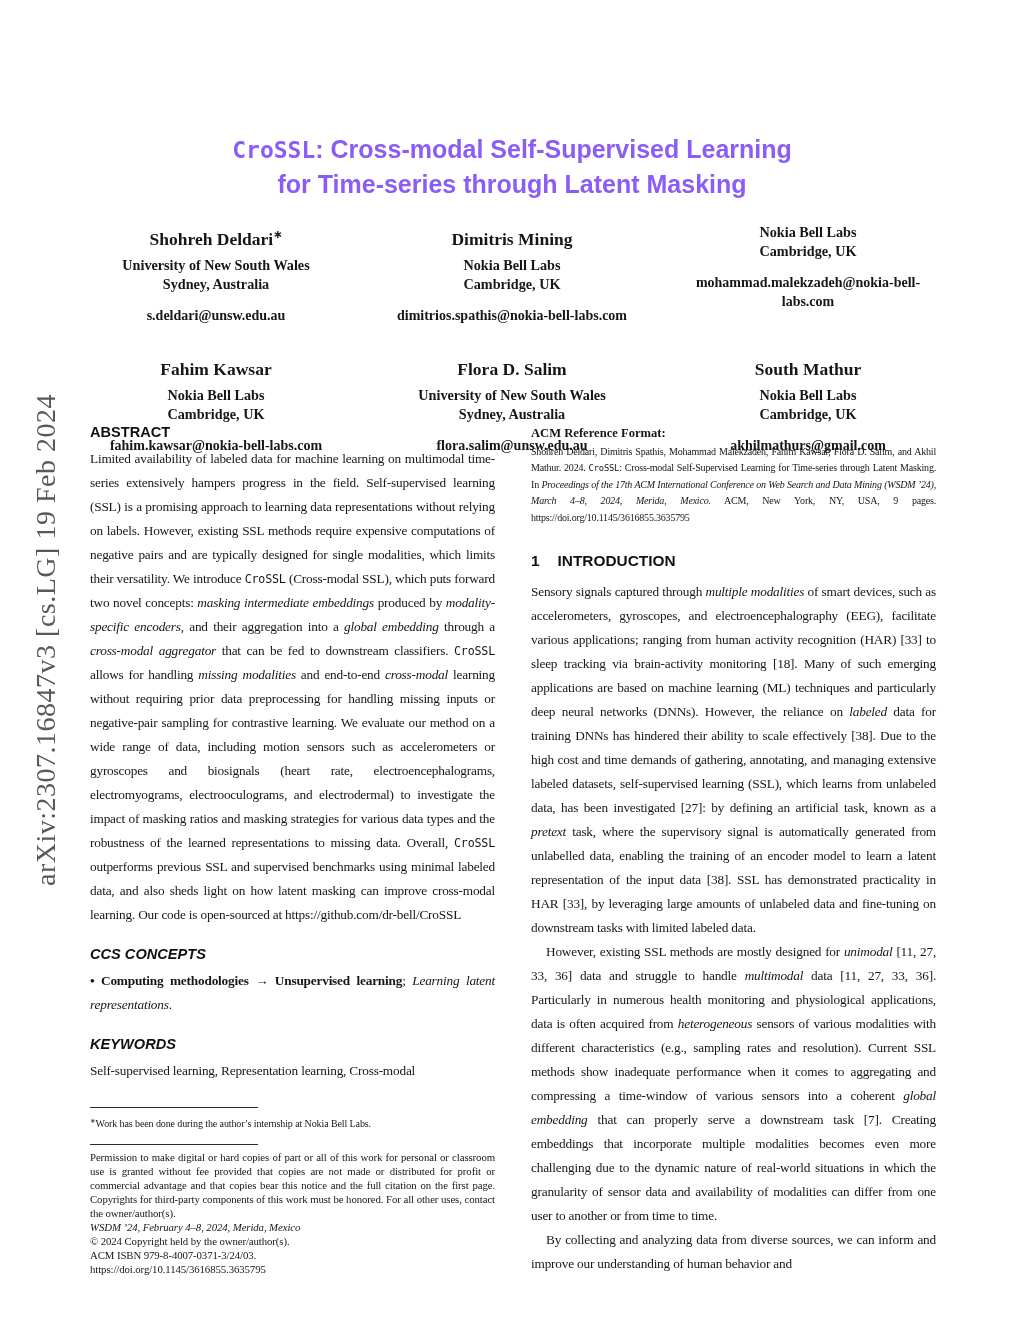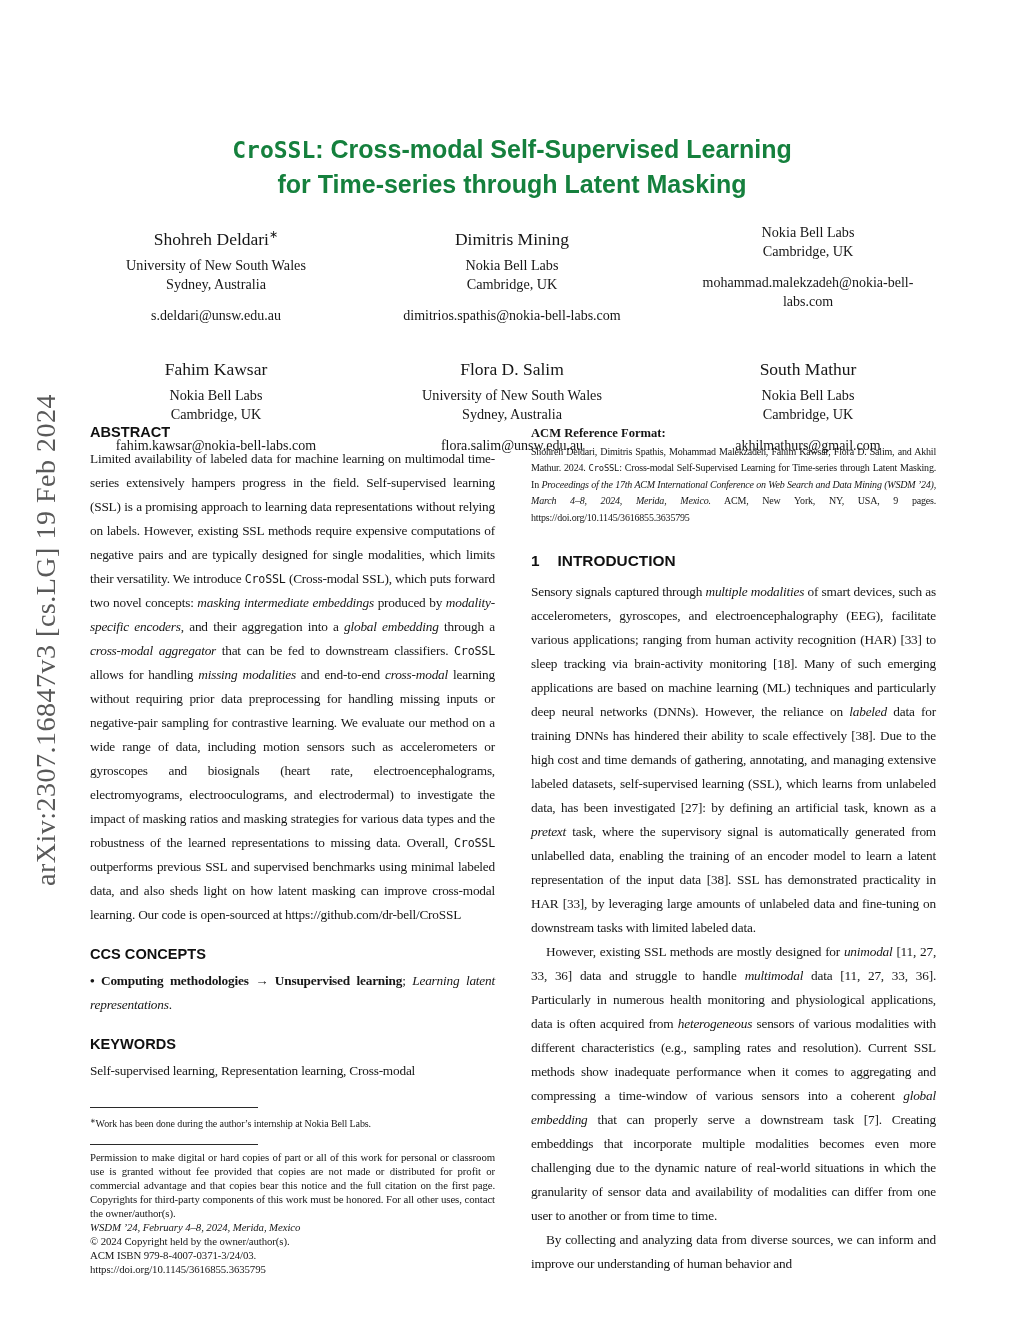--- a/index.html
+++ b/index.html
@@ -26,31 +26,32 @@
     letter-spacing: 0.5px;
   }
   
   .title-block { padding-top: 132px; text-align: center; }
   .title {
     margin: 0;
     font-family: "Liberation Sans", sans-serif;
     font-weight: bold;
     font-size: 25px;
     line-height: 34px;
-    color: #15803d;
+    color: #8b5cf6;
   }
   .title .run-tt { font-size: 23px; }
   
   .authors {
     width: 880px;
     margin: 22px auto 0;
     display: grid;
     grid-template-columns: 1fr 1fr 1fr;
     row-gap: 16px;
     column-gap: 8px;
+    font-weight: bold;
   }
   .author { text-align: center; }
   .author-name { font-size: 17.5px; line-height: 22px; margin-bottom: 6px; }
   .author-note { font-size: 11px; }
   .author-line { font-size: 14.2px; line-height: 19px; }
   .author-email { font-size: 14px; line-height: 19px; max-width: 232px; margin: 12px auto; }
   
   .columns {
     position: absolute;
     top: 424px;
@@ -62,21 +63,21 @@
   .col { width: 405px; }
   .col-left { display: flex; flex-direction: column; min-height: 780px; }
   .sec-heading {
     font-family: "Liberation Sans", sans-serif;
     font-weight: bold;
     font-size: 14.6px;
     margin: 0 0 7px;
     color: #101010;
   }
   .sec-heading .sec-num { margin-right: 18px; }
-  .mt-sec { margin-top: 19px; }
+  .mt-sec { margin-top: 19px; font-style: italic; }
   .body-text {
     font-size: 13.3px;
     line-height: 24px;
     text-align: justify;
     margin: 0;
     letter-spacing: -0.2px;
     hyphens: auto;
   }
   .indent { text-indent: 15px; }
   

